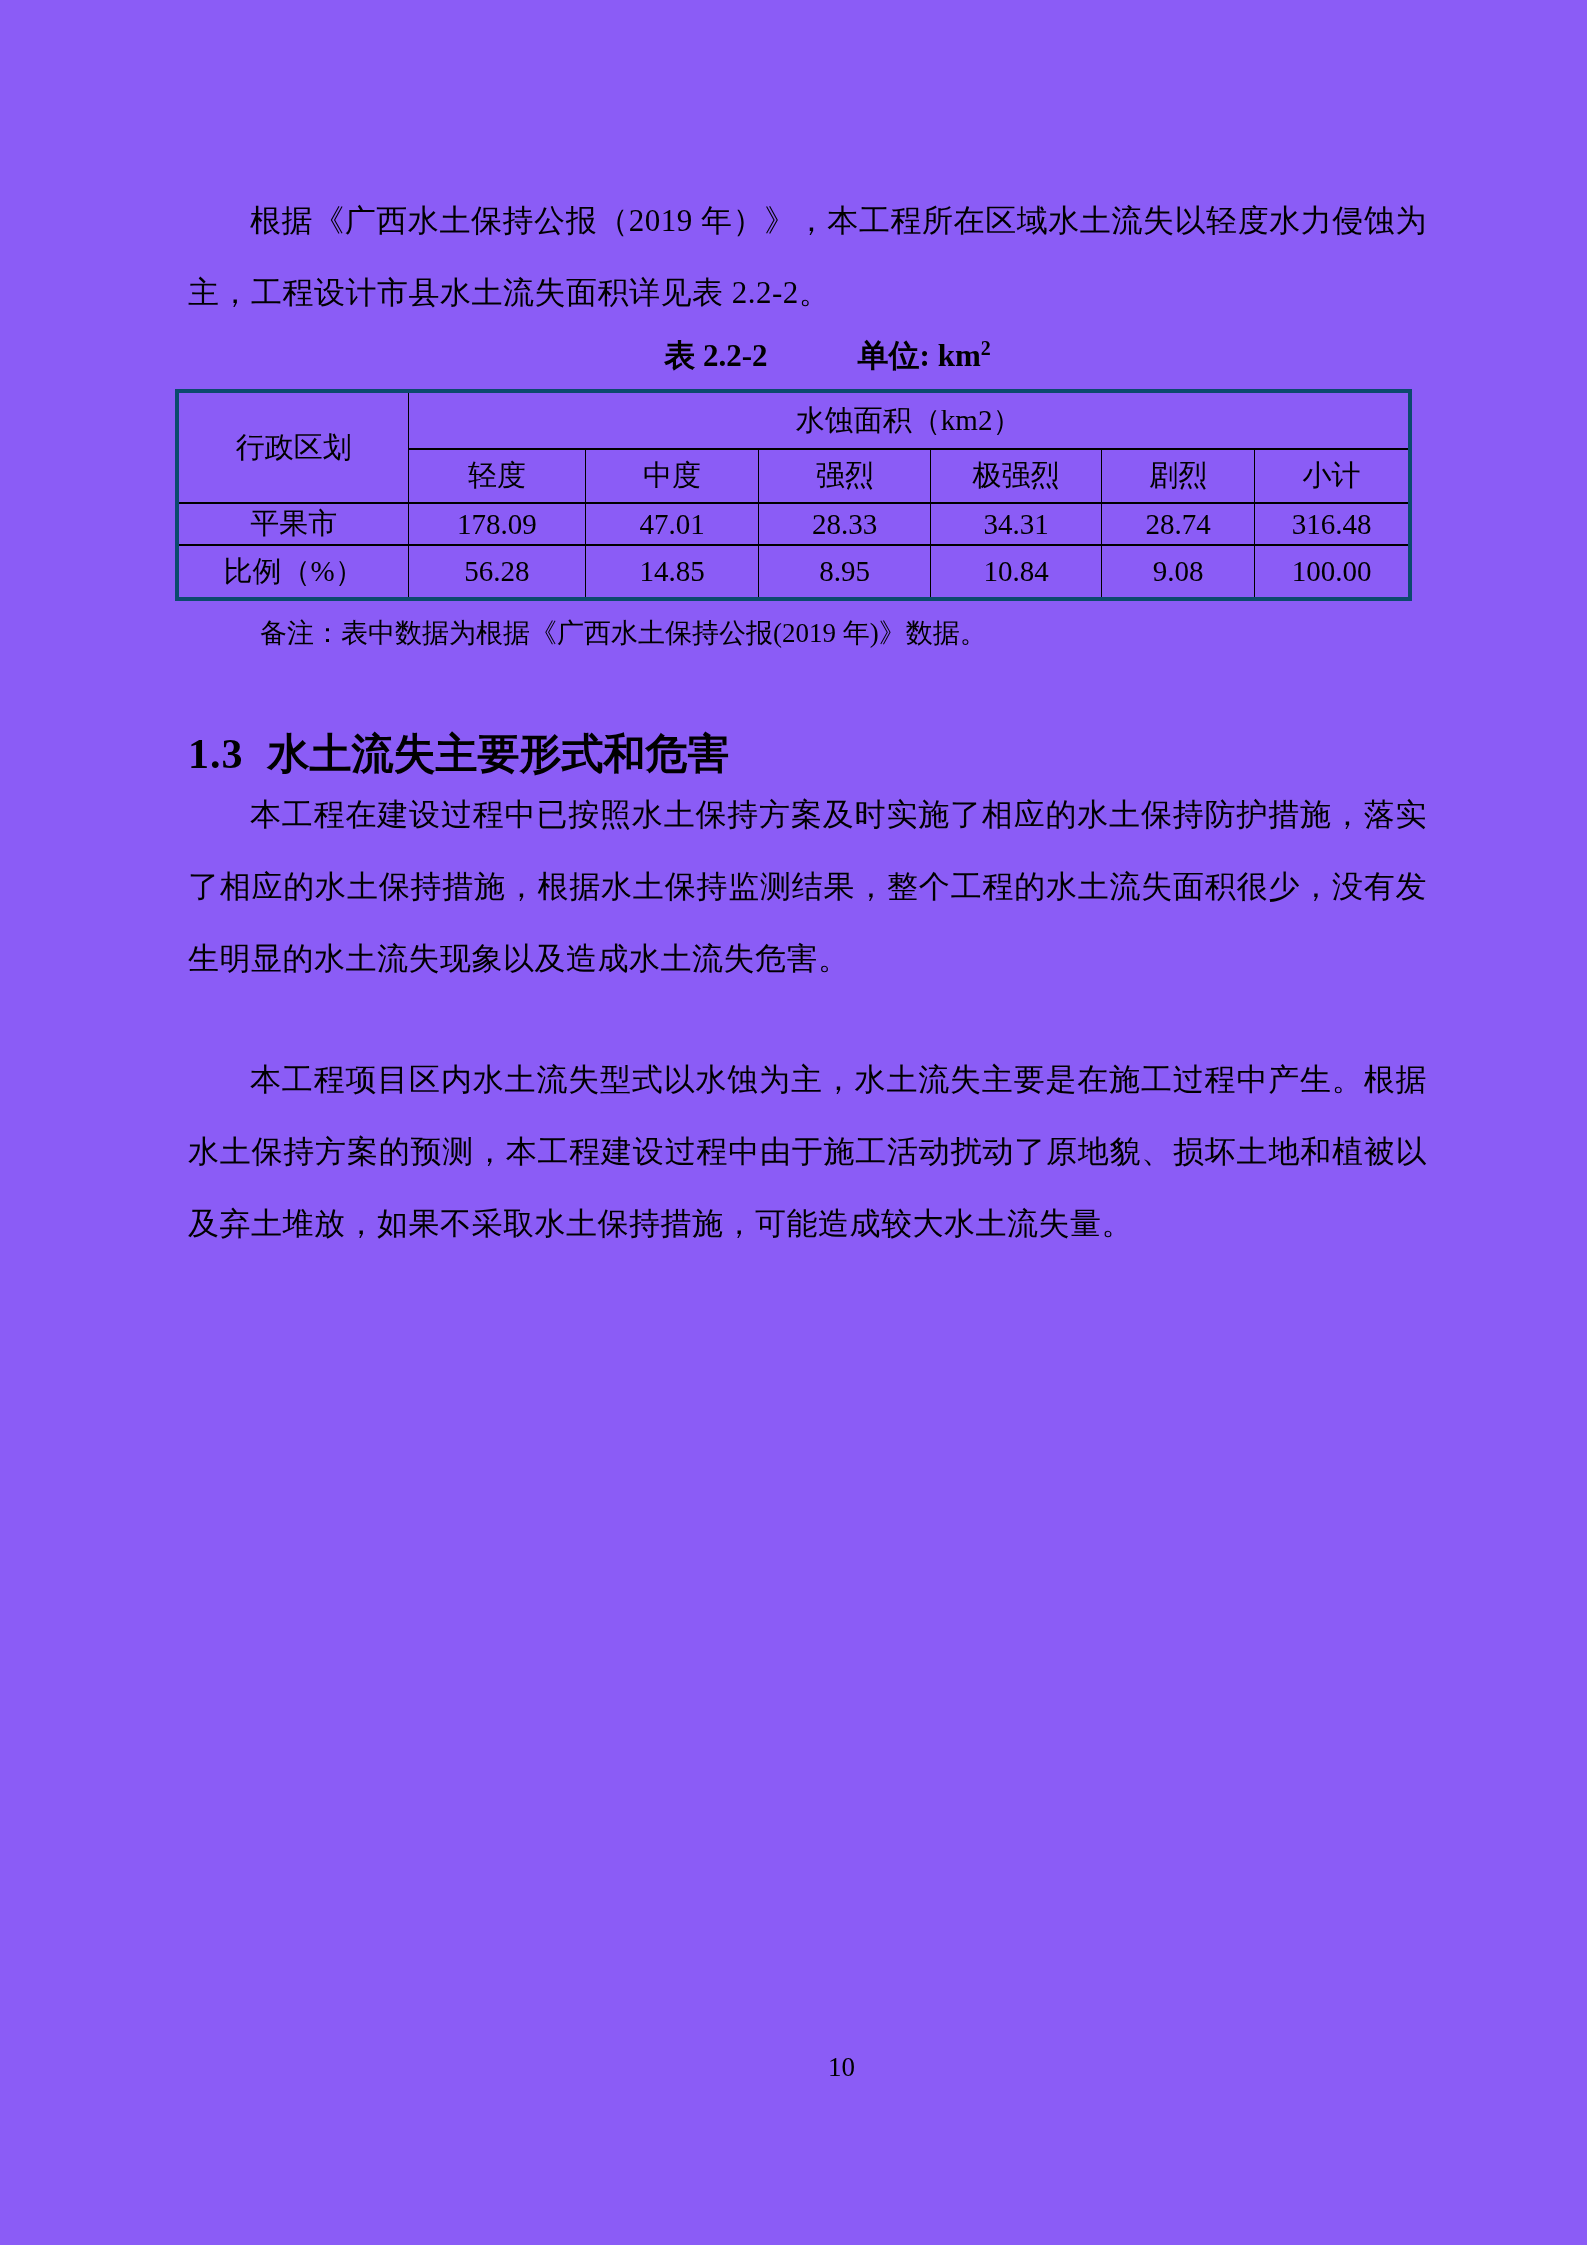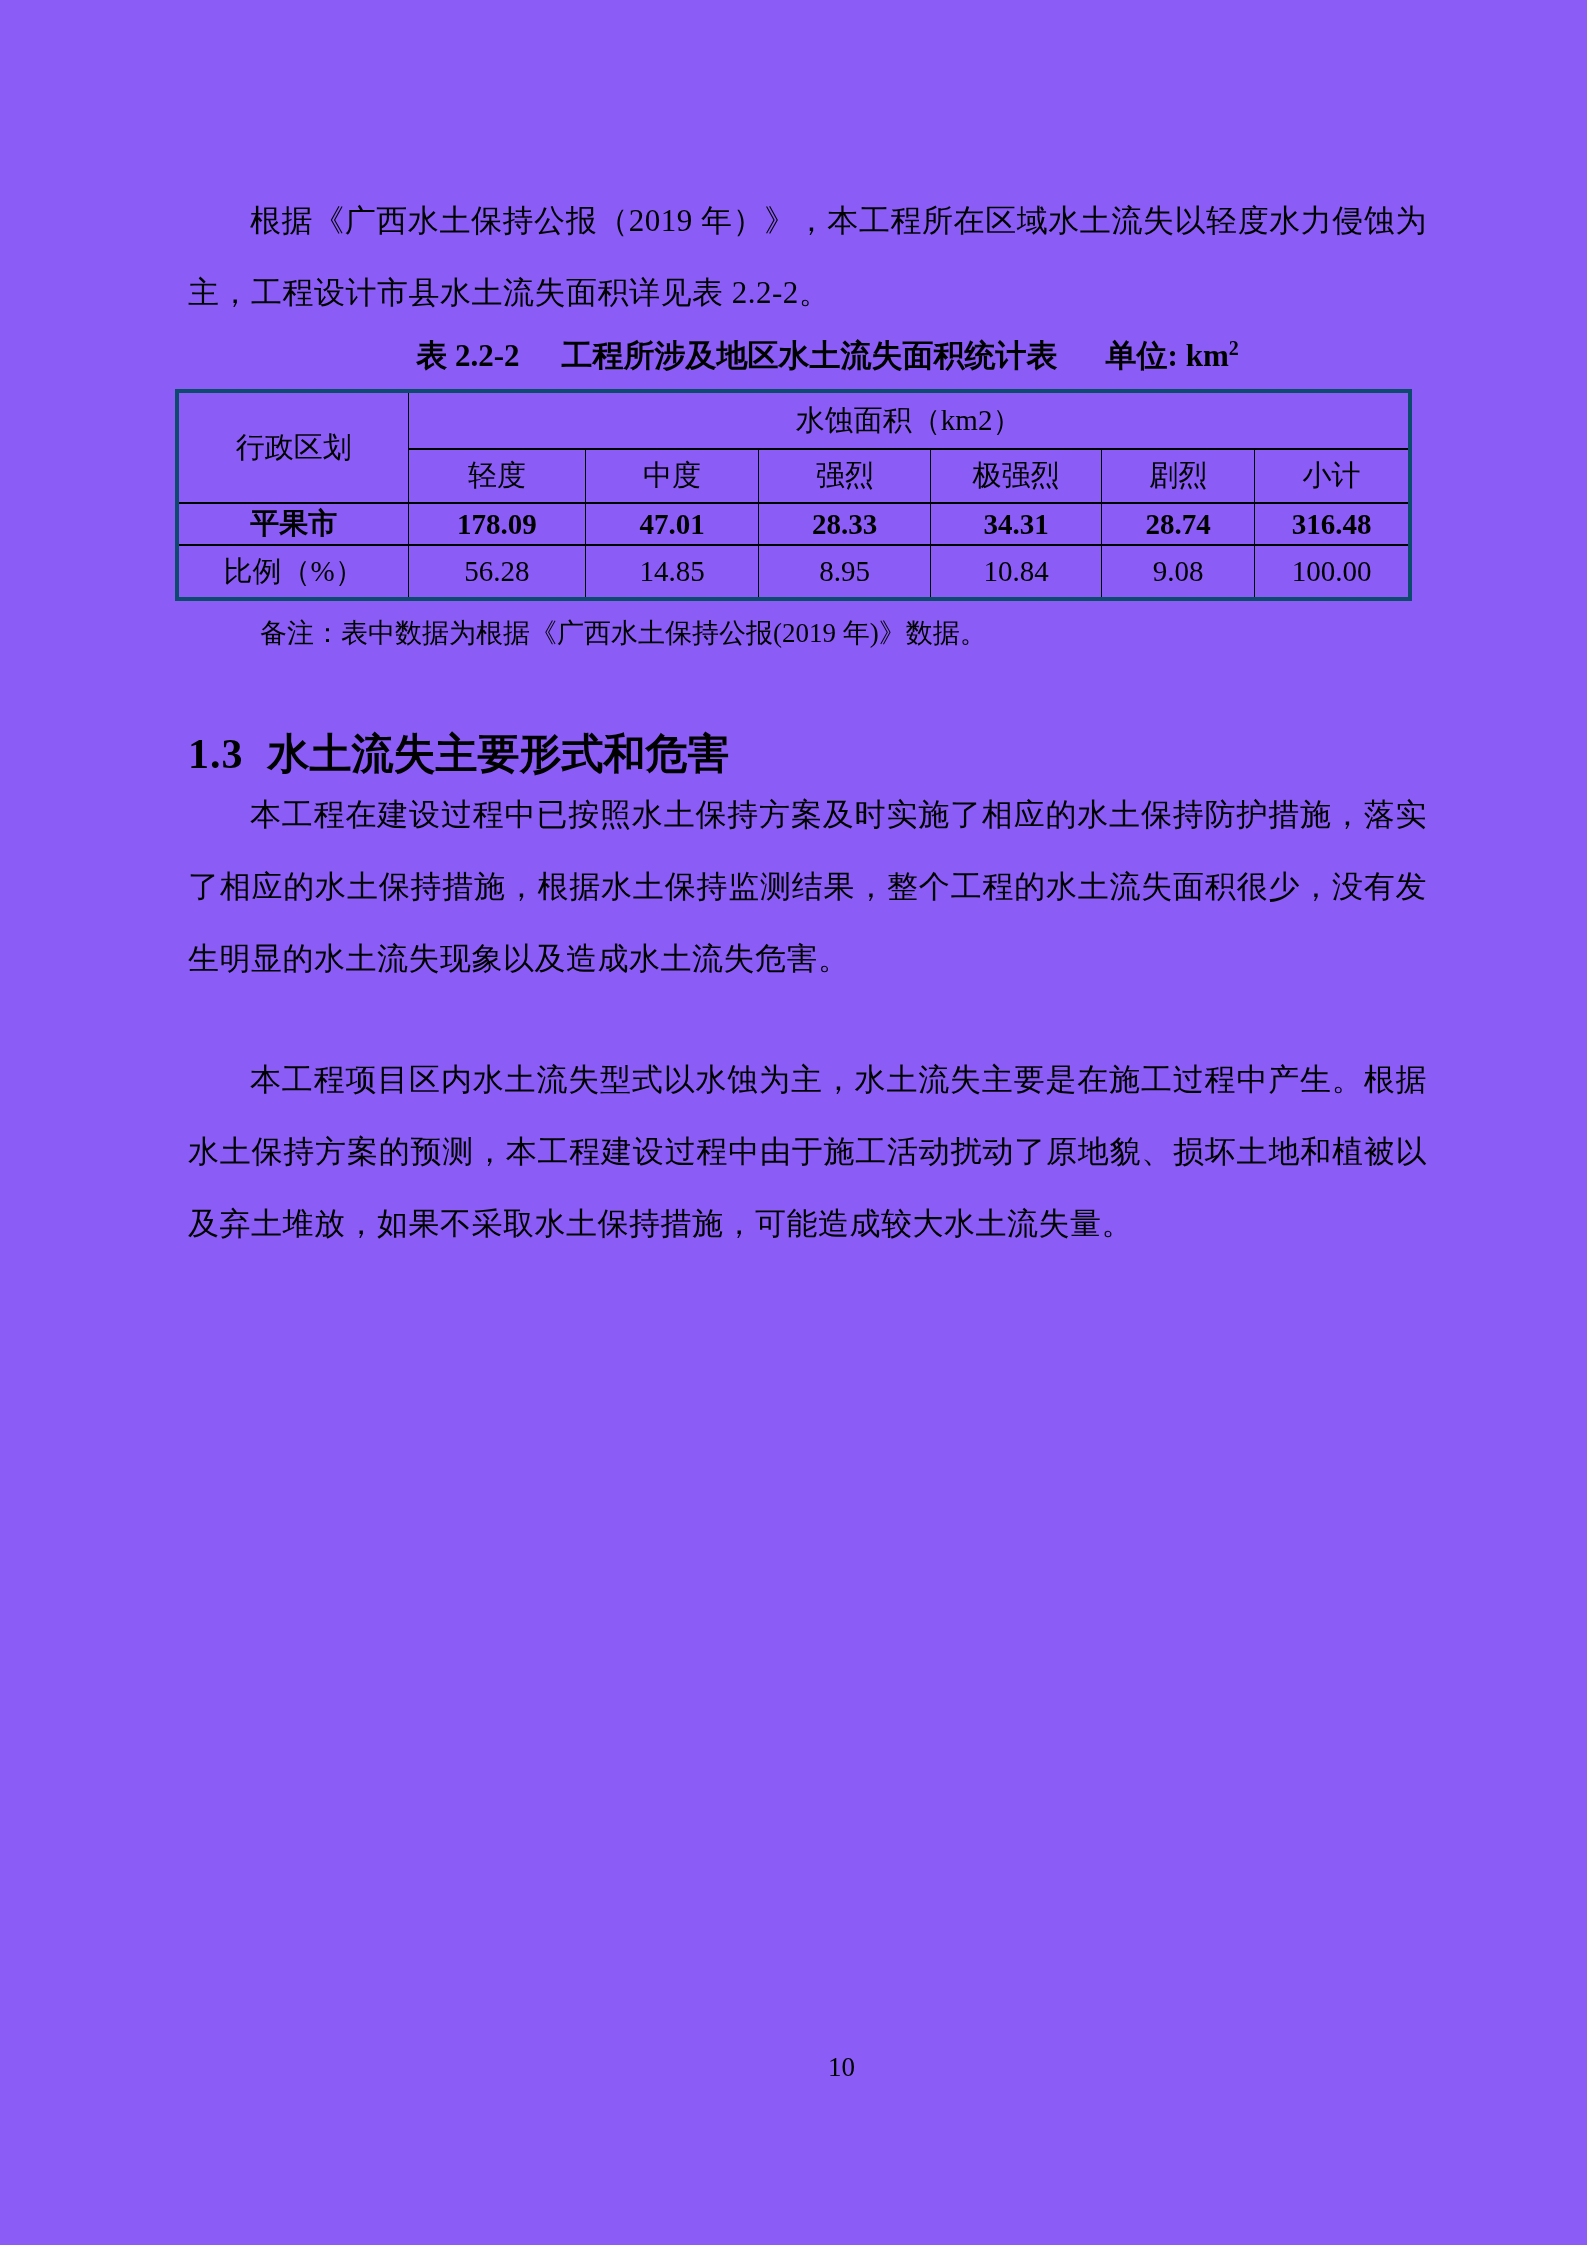--- a/index.html
+++ b/index.html
@@ -55,21 +55,21 @@
     border-color: #000;
     border-width: 2.5px 1.5px;
     text-align: center;
     vertical-align: middle;
     font-size: 29px;
     padding: 0;
     overflow: hidden;
   }
   tr.h1 { height: 58px; }
   tr.h2 { height: 54px; }
-  tr.d1 { height: 40px; font-weight: bold; }
+  tr.d1 { height: 40px; }
   tr.d2 { height: 54px; }
   .note {
     margin: 14px 0 0 72px;
     font-size: 27px;
     line-height: 36px;
   }
   .heading {
     margin: 78px 0 0 0;
     font-size: 42px;
     line-height: 50px;
@@ -91,21 +91,20 @@
 </head>
 <body>
 
 <div class="page">
   <div class="content">
 
     <p class="body-par">根据《广西水土保持公报（2019 年）》，本工程所在区域水土流失以轻度水力侵蚀为主，工程设计市县水土流失面积详见表 2.2-2。</p>
 
     <div class="caption">
       <span class="cap-label">表 2.2-2</span>
-      <span class="cap-title">工程所涉及地区水土流失面积统计表</span>
       <span class="cap-unit"><span>单位: km</span><sup>2</sup></span>
     </div>
 
     <table class="data-table">
       <colgroup>
         <col style="width:18.8%">
         <col style="width:14.3%">
         <col style="width:14.1%">
         <col style="width:13.9%">
         <col style="width:13.9%">

